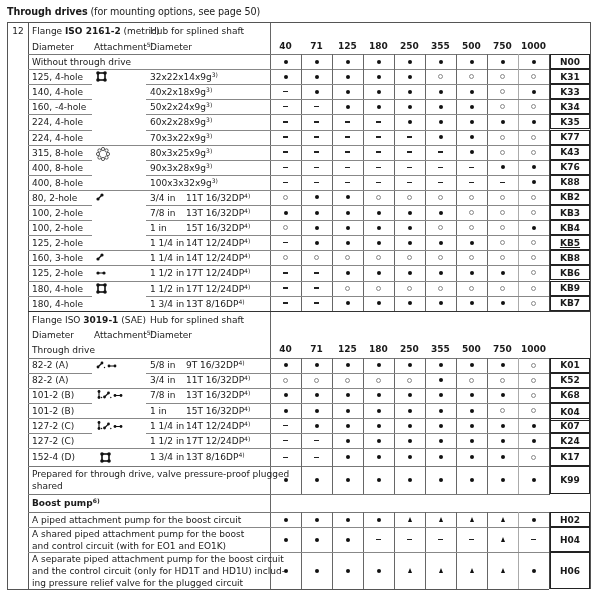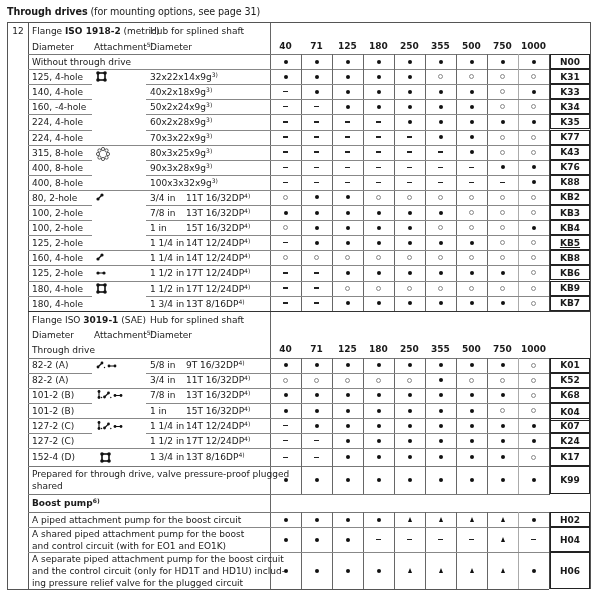--- a/index.html
+++ b/index.html
@@ -17,34 +17,34 @@
   .dash { display:inline-block; width:5px; height:1.3px; background:#222; vertical-align:middle; }
   .tri { display:inline-block; width:0; height:0; border-left:2.5px solid transparent; border-right:2.5px solid transparent; border-bottom:5px solid #111; vertical-align:middle; }
   .code { position:absolute; left:550px; width:40px; box-sizing:border-box; border:1.5px solid #222; font-weight:bold; font-size:9px; text-align:center; display:flex; align-items:center; justify-content:center; }
   sup { font-size:6px; vertical-align:top; line-height:8px; }
   .icon { position:absolute; font-size:9px; line-height:12px; }
 </style>
 </head>
 <body>
 
 <div class="title">
-  <b>Through drives</b><span> (for mounting options, see page 31)</span>
+  <b>Through drives</b><span> (for mounting options, see page 50)</span>
 </div>
 
 <div id="table">
     <div class="hline" style="left: 7px; top: 22px; width: 291px; background: rgb(85, 85, 85);"></div>
     <div class="vline" style="left: 7px; top: 22px; height: 567px; background: rgb(85, 85, 85);"></div>
     <div class="hline" style="left: 7px; top: 589px; width: 21px; background: rgb(85, 85, 85);"></div>
     <div class="txt" style="left: 10px; top: 25px; width: 16px; text-align: center;">12</div>
     <div class="vline" style="left: 28px; top: 22px; height: 567px; background: rgb(85, 85, 85);"></div>
     <div class="vline" style="left: 549px; top: 54px; height: 535px; background: rgb(68, 68, 68);"></div>
     <div class="vline" style="left: 270px; top: 22px; height: 567px; background: rgb(102, 102, 102);"></div>
     <div class="hline" style="left: 270px; top: 22px; width: 320px; background: rgb(85, 85, 85);"></div>
     <div class="vline" style="left: 590px; top: 22px; height: 567px; background: rgb(85, 85, 85);"></div>
-    <div class="txt" style="left: 32px; top: 25px;"><span>Flange </span><b>ISO 1918-2</b><span> (metric)</span></div>
+    <div class="txt" style="left: 32px; top: 25px;"><span>Flange </span><b>ISO 2161-2</b><span> (metric)</span></div>
     <div class="txt" style="left: 150px; top: 25px;">Hub for splined shaft</div>
     <div class="txt" style="left: 32px; top: 41px;">Diameter</div>
     <div class="txt" style="left: 94px; top: 41px;">Attachment<sup>5)</sup></div>
     <div class="txt" style="left: 150px; top: 41px;">Diameter</div>
     <div class="hdr" style="left: 270px; top: 41px;">40</div>
     <div class="hdr" style="left: 301px; top: 41px;">71</div>
     <div class="hdr" style="left: 332px; top: 41px;">125</div>
     <div class="hdr" style="left: 363px; top: 41px;">180</div>
     <div class="hdr" style="left: 394px; top: 41px;">250</div>
     <div class="hdr" style="left: 425px; top: 41px;">355</div>
@@ -496,21 +496,21 @@
     <div style="position: absolute; left: 494.5px; top: 236.75px; width: 16px; height: 12px; display: flex; align-items: center; justify-content: center;">
       <span class="circ"></span>
     </div>
     <div style="position: absolute; left: 525.5px; top: 236.75px; width: 16px; height: 12px; display: flex; align-items: center; justify-content: center;">
       <span class="circ"></span>
     </div>
     <div class="code" style="top: 235.2px; height: 15.1px; text-decoration: underline;">KB5</div>
     <div class="hline" style="left: 28px; top: 250.3px; width: 64px; background: rgb(136, 136, 136);"></div>
     <div class="hline" style="left: 92px; top: 250.3px; width: 54px; background: rgb(136, 136, 136);"></div>
     <div class="hline" style="left: 146px; top: 250.3px; width: 403px; background: rgb(136, 136, 136);"></div>
-    <div class="txt" style="left: 32px; top: 252.3px;">160, 4-hole</div>
+    <div class="txt" style="left: 32px; top: 252.3px;">160, 3-hole</div>
     <div class="icon" style="left: 96px; top: 252.3px;"><svg width="8" height="8">
         <line x1="2" y1="6" x2="6" y2="2" stroke="#111" stroke-width="1.3"></line>
         <circle cx="2" cy="6" r="1.6" fill="#111"></circle>
         <circle cx="6" cy="2" r="1.6" fill="#111"></circle>
       </svg></div>
     <div class="txt" style="left: 150px; top: 252.3px;">1 1/4 in</div>
     <div class="txt" style="left: 186px; top: 252.3px;">14T 12/24DP<sup>4)</sup></div>
     <div style="position: absolute; left: 277.5px; top: 251.85px; width: 16px; height: 12px; display: flex; align-items: center; justify-content: center;">
       <span class="circ"></span>
     </div>

